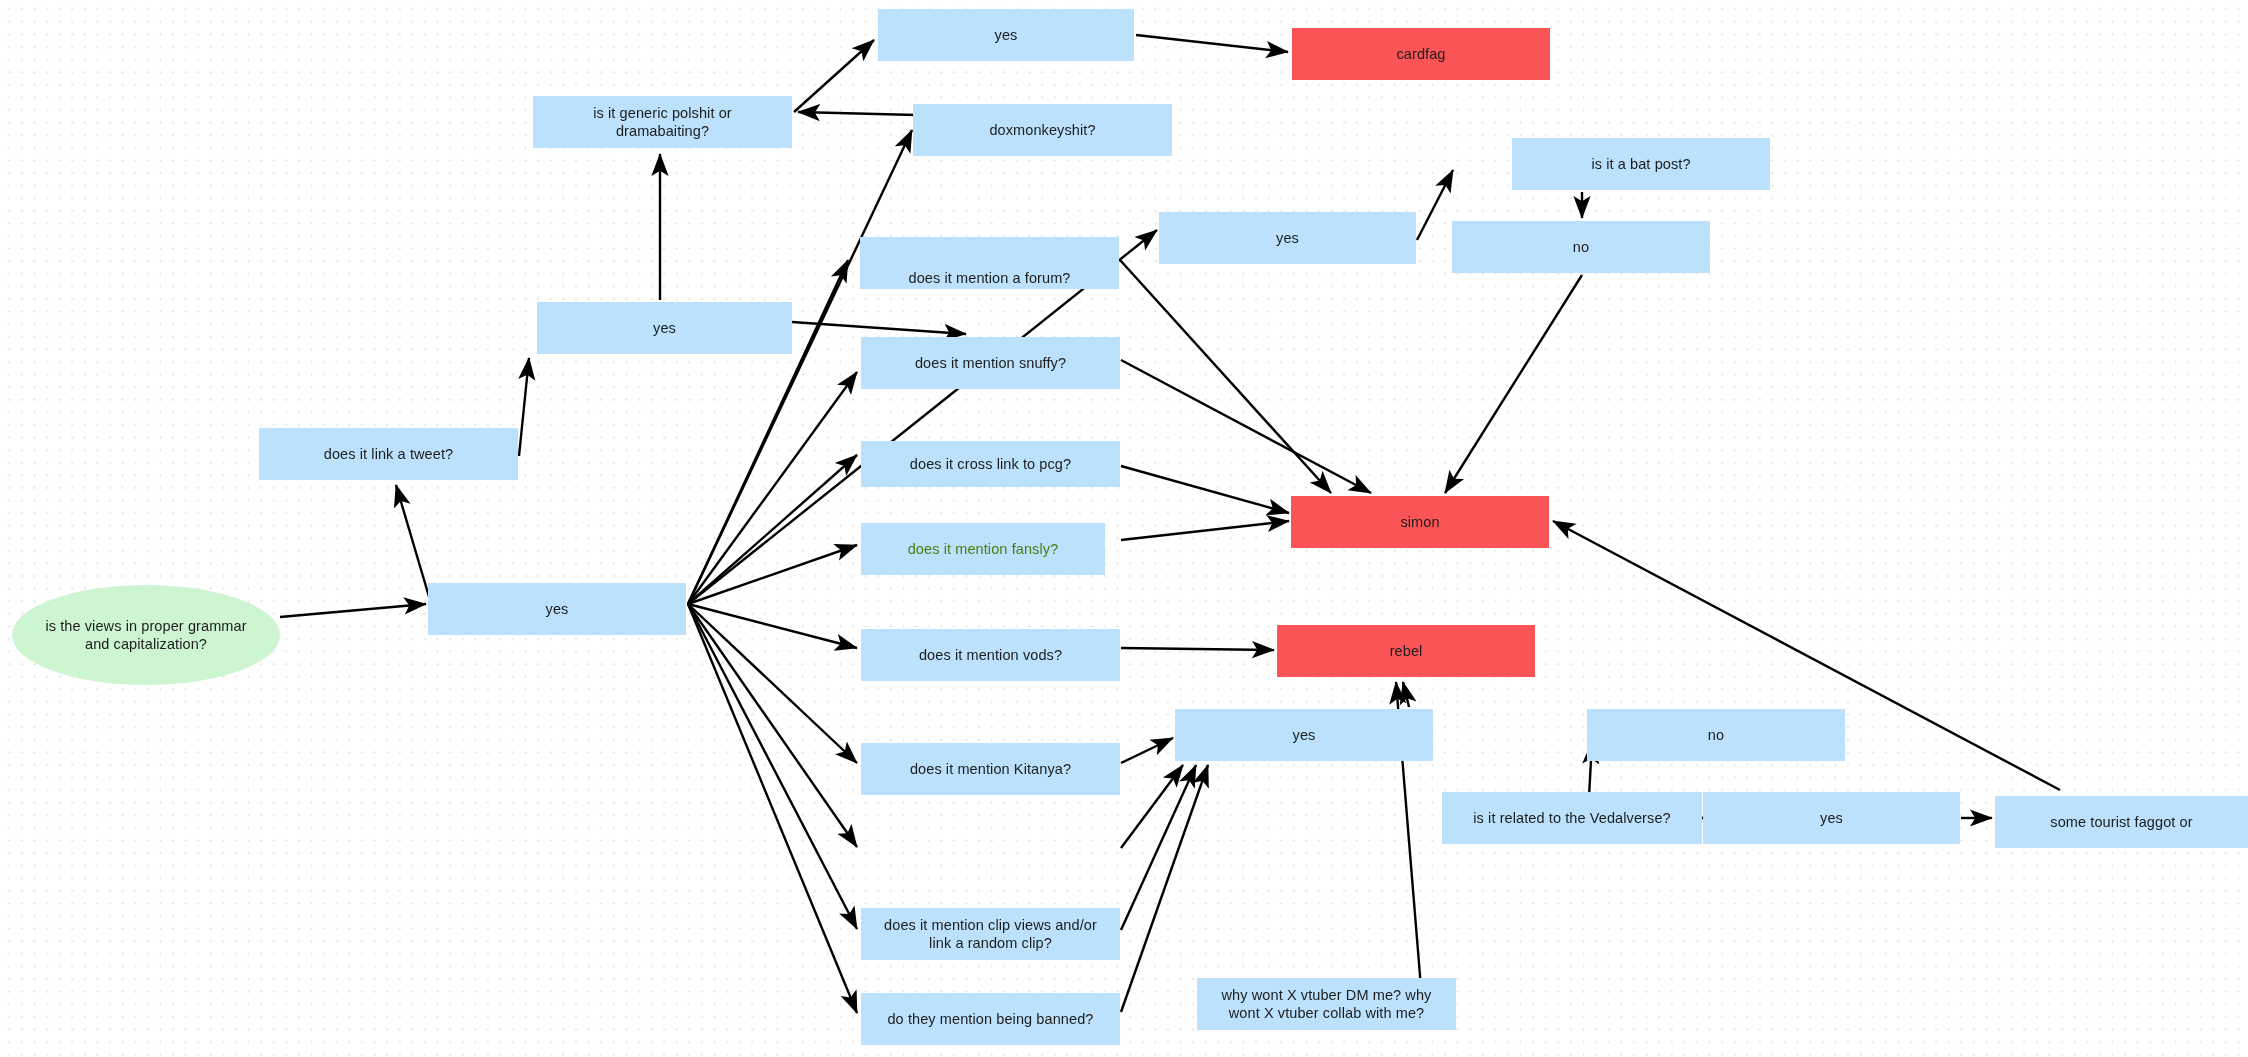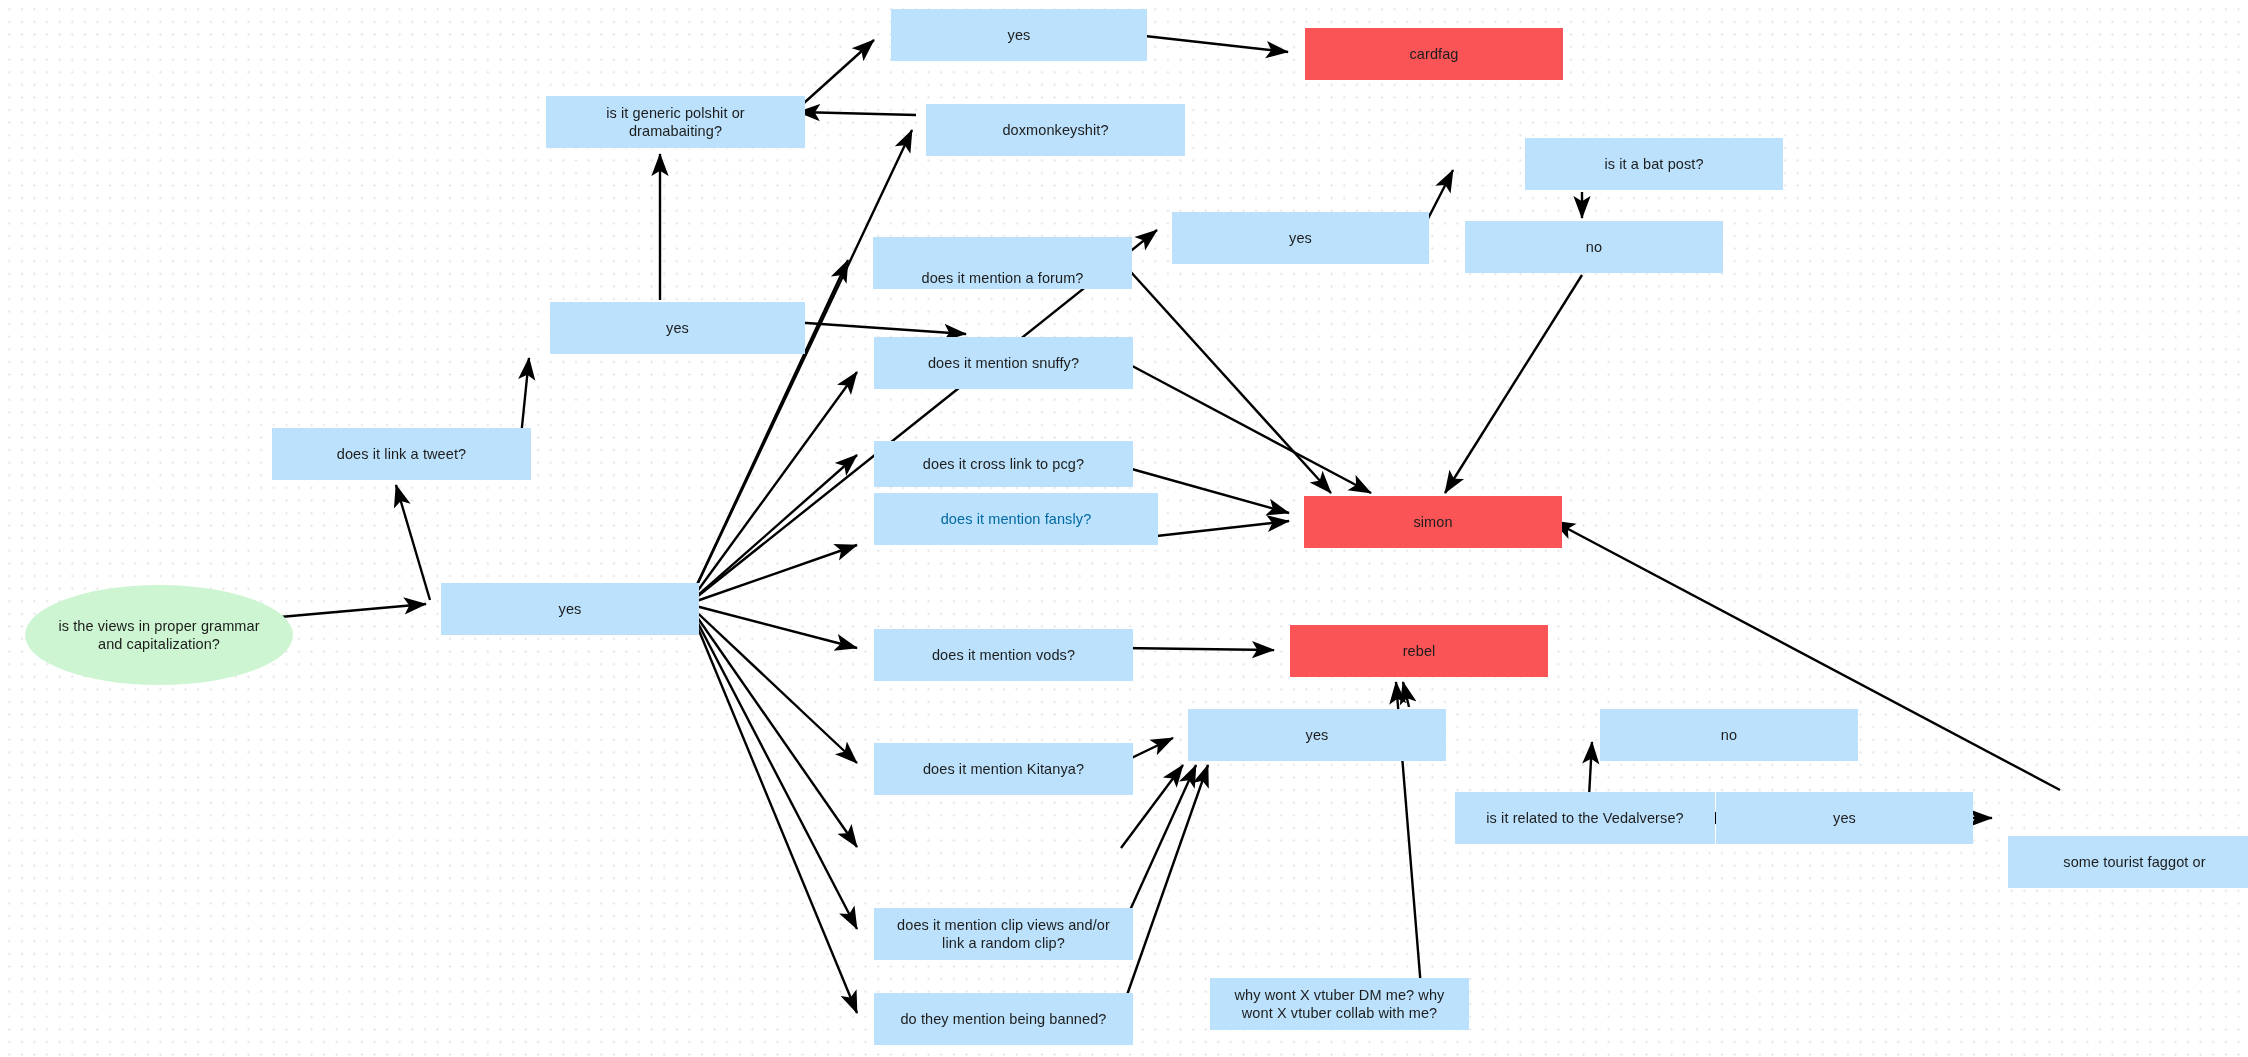--- a/index.html
+++ b/index.html
@@ -33,21 +33,20 @@
     box-sizing: border-box;
     display: flex;
     align-items: center;
     justify-content: center;
     text-align: center;
     color: #1d1d1d;
     font-size: 14.5px;
     line-height: 1.25;
     padding: 2px 23px;
     letter-spacing: 0.1px;
-    margin-left: 13px;
   }
   .node.box {
     background: #bbe1fc;
     border: none;
   }
   .node.terminal {
     background: #fb5457;
   }
   .node.start {
     background: #cdf5d1;
@@ -178,21 +177,21 @@
     </div>
   <div class="node box" style="left: 860px; top: 237px; width: 259px; height: 52px; background: rgb(187, 225, 252); color: rgb(29, 29, 29); align-items: flex-end;">
       <span>does it mention a forum?</span>
     </div>
   <div class="node box" style="left: 861px; top: 337px; width: 259px; height: 52px; background: rgb(187, 225, 252); color: rgb(29, 29, 29);">
       <span>does it mention snuffy?</span>
     </div>
   <div class="node box" style="left: 861px; top: 441px; width: 259px; height: 46px; background: rgb(187, 225, 252); color: rgb(29, 29, 29);">
       <span>does it cross link to pcg?</span>
     </div>
-  <div class="node box" style="left: 861px; top: 493px; width: 284px; height: 52px; background: rgb(187, 225, 252); color: #0369a1;">
+  <div class="node box" style="left: 861px; top: 523px; width: 244px; height: 52px; background: rgb(187, 225, 252); color: #4d7c0f;">
       <span>does it mention fansly?</span>
     </div>
   <div class="node terminal" style="left: 1291px; top: 496px; width: 258px; height: 52px; background: rgb(251, 84, 87); color: rgb(29, 29, 29);">
       <span>simon</span>
     </div>
   <div class="node box" style="left: 861px; top: 629px; width: 259px; height: 52px; background: rgb(187, 225, 252); color: rgb(29, 29, 29);">
       <span>does it mention vods?</span>
     </div>
   <div class="node terminal" style="left: 1277px; top: 625px; width: 258px; height: 52px; background: rgb(251, 84, 87); color: rgb(29, 29, 29);">
       <span>rebel</span>
@@ -211,20 +210,20 @@
     </div>
   <div class="node box" style="left: 1587px; top: 709px; width: 258px; height: 52px; background: rgb(187, 225, 252); color: rgb(29, 29, 29);">
       <span>no</span>
     </div>
   <div class="node box" style="left: 1442px; top: 792px; width: 260px; height: 52px; background: rgb(187, 225, 252); color: rgb(29, 29, 29);">
       <span>is it related to the Vedalverse?</span>
     </div>
   <div class="node box" style="left: 1703px; top: 792px; width: 257px; height: 52px; background: rgb(187, 225, 252); color: rgb(29, 29, 29);">
       <span>yes</span>
     </div>
-  <div class="node box" style="left: 1995px; top: 836px; width: 253px; height: 52px; background: rgb(187, 225, 252); color: rgb(29, 29, 29);">
+  <div class="node box" style="left: 1995px; top: 796px; width: 253px; height: 52px; background: rgb(187, 225, 252); color: rgb(29, 29, 29);">
       <span>some tourist faggot or</span>
     </div>
   <div class="node box" style="left: 1197px; top: 978px; width: 259px; height: 52px; background: rgb(187, 225, 252); color: rgb(29, 29, 29);">
       <span>why wont X vtuber DM me? why wont X vtuber collab with me?</span>
     </div>
 
 </div>
 
 </body></html>

